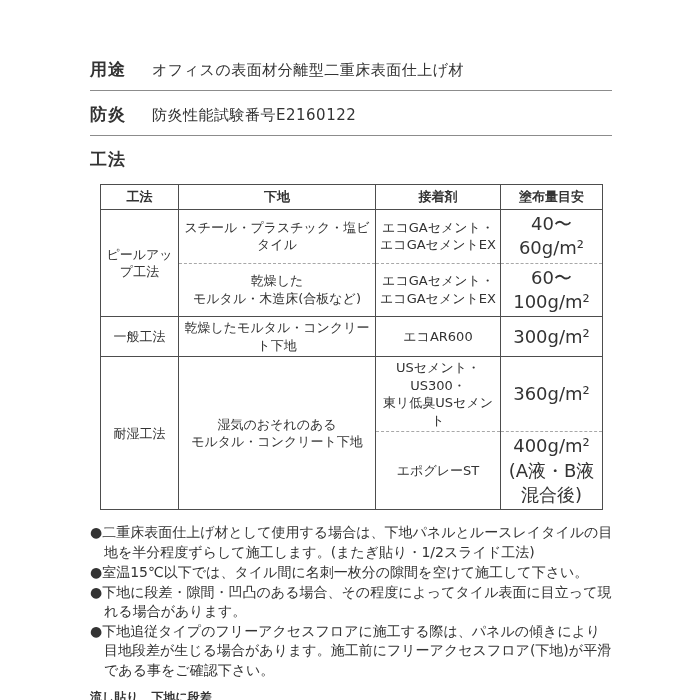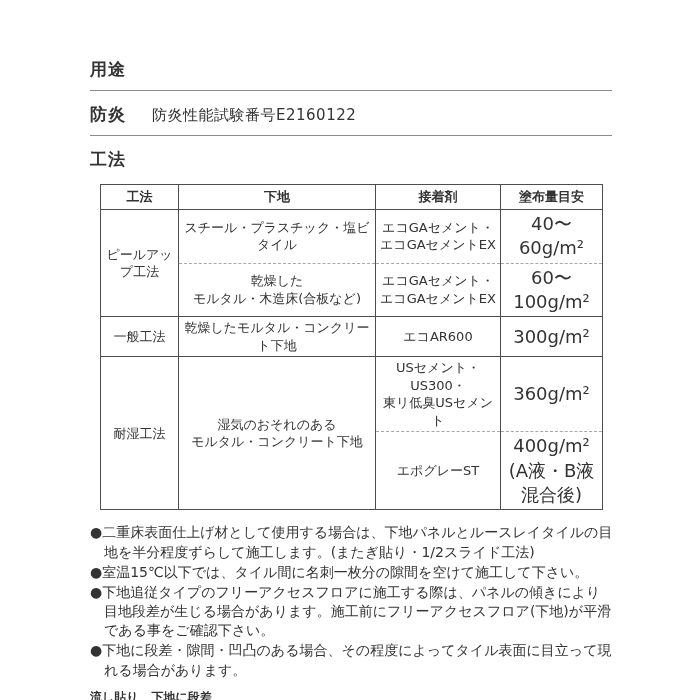--- a/index.html
+++ b/index.html
@@ -68,20 +68,21 @@
   .pointer { font-size:12px; margin-right:9px; }
   .caption { font-size:14px; letter-spacing:0; }
 </style>
 </head>
 <body>
 
 <div class="content">
 
   <div class="spec-row">
     <span class="spec-label">用途</span>
+    <span class="spec-value">オフィスの表面材分離型二重床表面仕上げ材</span>
   </div>
   <div class="divider"></div>
 
   <div class="spec-row">
     <span class="spec-label">防炎</span>
     <span class="spec-value">防炎性能試験番号</span>
     <span class="spec-value gap"></span>
     <span class="spec-value">E2160122</span>
   </div>
   <div class="divider"></div>
@@ -136,22 +137,22 @@
         <td>エポグレーST</td>
         <td class="amount">400g/m²
 (A液・B液混合後)</td>
       </tr>
     </tbody>
   </table>
 
   <div class="notes">
     <div class="note">●二重床表面仕上げ材として使用する場合は、下地パネルとルースレイタイルの目地を半分程度ずらして施工します。(またぎ貼り・1/2スライド工法)</div>
     <div class="note">●室温15℃以下では、タイル間に名刺一枚分の隙間を空けて施工して下さい。</div>
+    <div class="note">●下地に段差・隙間・凹凸のある場合、その程度によってタイル表面に目立って現れる場合があります。</div>
     <div class="note">●下地追従タイプのフリーアクセスフロアに施工する際は、パネルの傾きにより目地段差が生じる場合があります。施工前にフリーアクセスフロア(下地)が平滑である事をご確認下さい。</div>
-    <div class="note">●下地に段差・隙間・凹凸のある場合、その程度によってタイル表面に目立って現れる場合があります。</div>
   </div>
 
   <div class="footer">
 
     <div class="tile-group">
       <div class="tile-label">流し貼り</div>
       <div class="bars">
         <div class="bar">
             <span class="arr">↑</span>
           </div>

